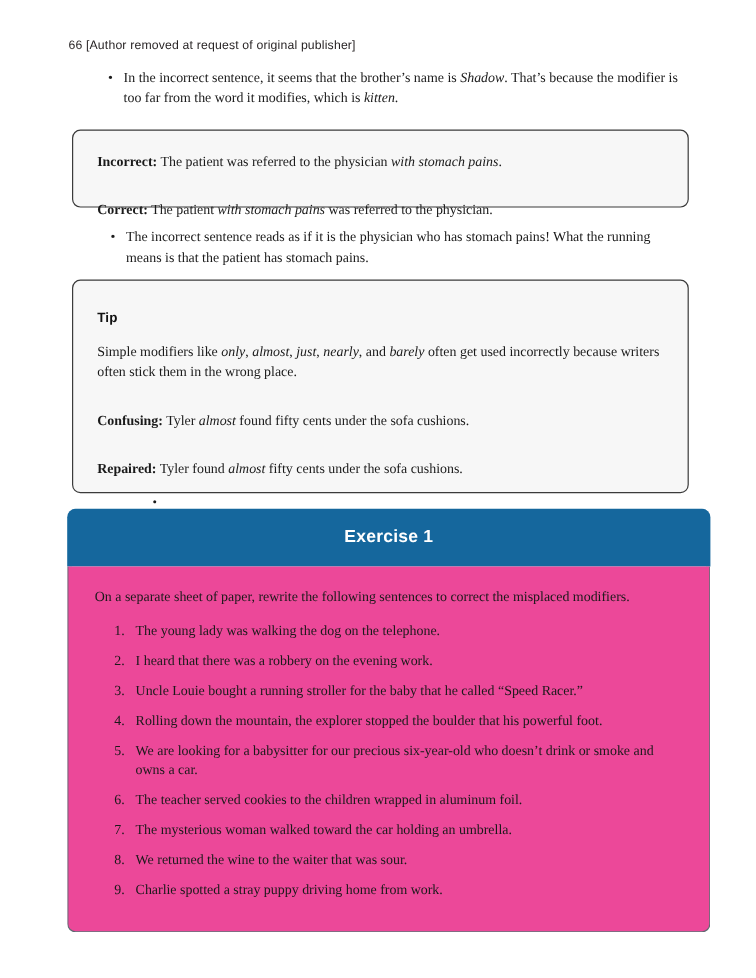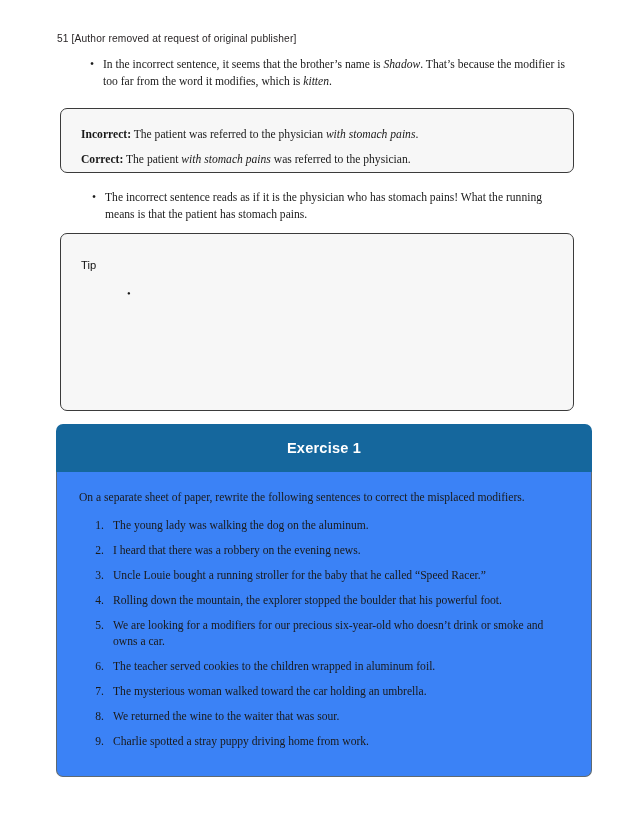--- a/index.html
+++ b/index.html
@@ -65,25 +65,25 @@
     box-sizing: border-box;
     background: #f7f7f7;
     border: 1px solid #3b3b3b;
     border-radius: 7px;
   }
   .callout p {
     margin: 0;
     font-size: 11.6px;
     line-height: 16.4px;
   }
-  .callout p + p { margin-top: 9px; }
+  .callout p + p { margin-top: 24px; }
 
   .tip-heading {
     font-family: "Liberation Sans", sans-serif;
-    font-weight: normal;
+    font-weight: bold;
     font-size: 11.2px;
     color: #111111;
     margin: 0 0 15px 0;
     letter-spacing: 0.1px;
   }
   .tip-bullet {
     display: flex;
     align-items: flex-start;
     font-size: 10.6px;
     line-height: 15px;
@@ -112,21 +112,21 @@
   }
   .exercise-title {
     font-family: "Liberation Sans", sans-serif;
     font-weight: bold;
     font-size: 14.6px;
     color: #ffffff;
     letter-spacing: 0.2px;
   }
   .exercise-body {
     box-sizing: border-box;
-    background: #3b82f6;
+    background: #ec4899;
     border: 1px solid #5e6a72;
     border-top: none;
     border-radius: 0 0 7px 7px;
     padding: 18px 22px 26px 22px;
   }
   .exercise-intro {
     margin: 0 0 12px 0;
     font-size: 11.6px;
     line-height: 16.4px;
   }
@@ -150,21 +150,21 @@
     padding-right: 9px;
     box-sizing: border-box;
   }
   .li-text { flex: 1 1 auto; }
 </style>
 </head>
 <body>
 
 <div class="page">
 
-  <div class="running-header">51 [Author removed at request of original publisher]</div>
+  <div class="running-header">66 [Author removed at request of original publisher]</div>
 
   <div class="bullet-block" style="left:90px; top:57px; width:478px;">
     <div class="bullet-row">
       <span class="bullet-dot">•</span>
       <span class="bullet-text">In the incorrect sentence, it seems that the brother’s name is <em>Shadow</em>. That’s because the modifier is too far from the word it modifies, which is <em>kitten</em>.</span>
     </div>
   </div>
 
   <div class="callout" style="left:60px; top:108px; width:514px; height:65px; padding:18px 20px 0 20px;">
     <p><strong>Incorrect:</strong><span> The patient was referred to the physician </span><em>with stomach pains</em><span>.</span></p>
@@ -175,57 +175,60 @@
     <div class="bullet-row">
       <span class="bullet-dot">•</span>
       <span class="bullet-text">The incorrect sentence reads as if it is the physician who has stomach pains! What the running means is that the patient has stomach pains.</span>
     </div>
   </div>
 
   <div class="callout" style="left:60px; top:233px; width:514px; height:178px; padding:25px 20px 0 20px;">
 
     <div class="tip-heading">Tip</div>
 
-
-
+    <p><span>Simple modifiers like </span><em>only</em>, <em>almost</em>, <em>just</em>, <em>nearly</em>, and <em>barely</em><span> often get used incorrectly because writers often stick them in the wrong place.</span></p>
+
+    <p><strong>Confusing:</strong><span> Tyler </span><em>almost</em><span> found fifty cents under the sofa cushions.</span></p>
+
+    <p><strong>Repaired:</strong><span> Tyler found </span><em>almost</em><span> fifty cents under the sofa cushions.</span></p>
 
     <div class="tip-bullet">
       <span class="bullet-dot">•</span>
     </div>
   </div>
 
   <div class="exercise" style="left:56px; top:424px; width:536px;">
 
     <div class="exercise-header">
       <span class="exercise-title">Exercise 1</span>
     </div>
 
     <div class="exercise-body">
       <p class="exercise-intro">On a separate sheet of paper, rewrite the following sentences to correct the misplaced modifiers.</p>
 
       <ol class="exercise-list">
         <li>
           <span class="li-num">1.</span>
-          <span class="li-text">The young lady was walking the dog on the aluminum.</span>
+          <span class="li-text">The young lady was walking the dog on the telephone.</span>
         </li>
         <li>
           <span class="li-num">2.</span>
-          <span class="li-text">I heard that there was a robbery on the evening news.</span>
+          <span class="li-text">I heard that there was a robbery on the evening work.</span>
         </li>
         <li>
           <span class="li-num">3.</span>
           <span class="li-text">Uncle Louie bought a running stroller for the baby that he called “Speed Racer.”</span>
         </li>
         <li>
           <span class="li-num">4.</span>
           <span class="li-text">Rolling down the mountain, the explorer stopped the boulder that his powerful foot.</span>
         </li>
         <li>
           <span class="li-num">5.</span>
-          <span class="li-text">We are looking for a modifiers for our precious six-year-old who doesn’t drink or smoke and owns a car.</span>
+          <span class="li-text">We are looking for a babysitter for our precious six-year-old who doesn’t drink or smoke and owns a car.</span>
         </li>
         <li>
           <span class="li-num">6.</span>
           <span class="li-text">The teacher served cookies to the children wrapped in aluminum foil.</span>
         </li>
         <li>
           <span class="li-num">7.</span>
           <span class="li-text">The mysterious woman walked toward the car holding an umbrella.</span>
         </li>
         <li>

